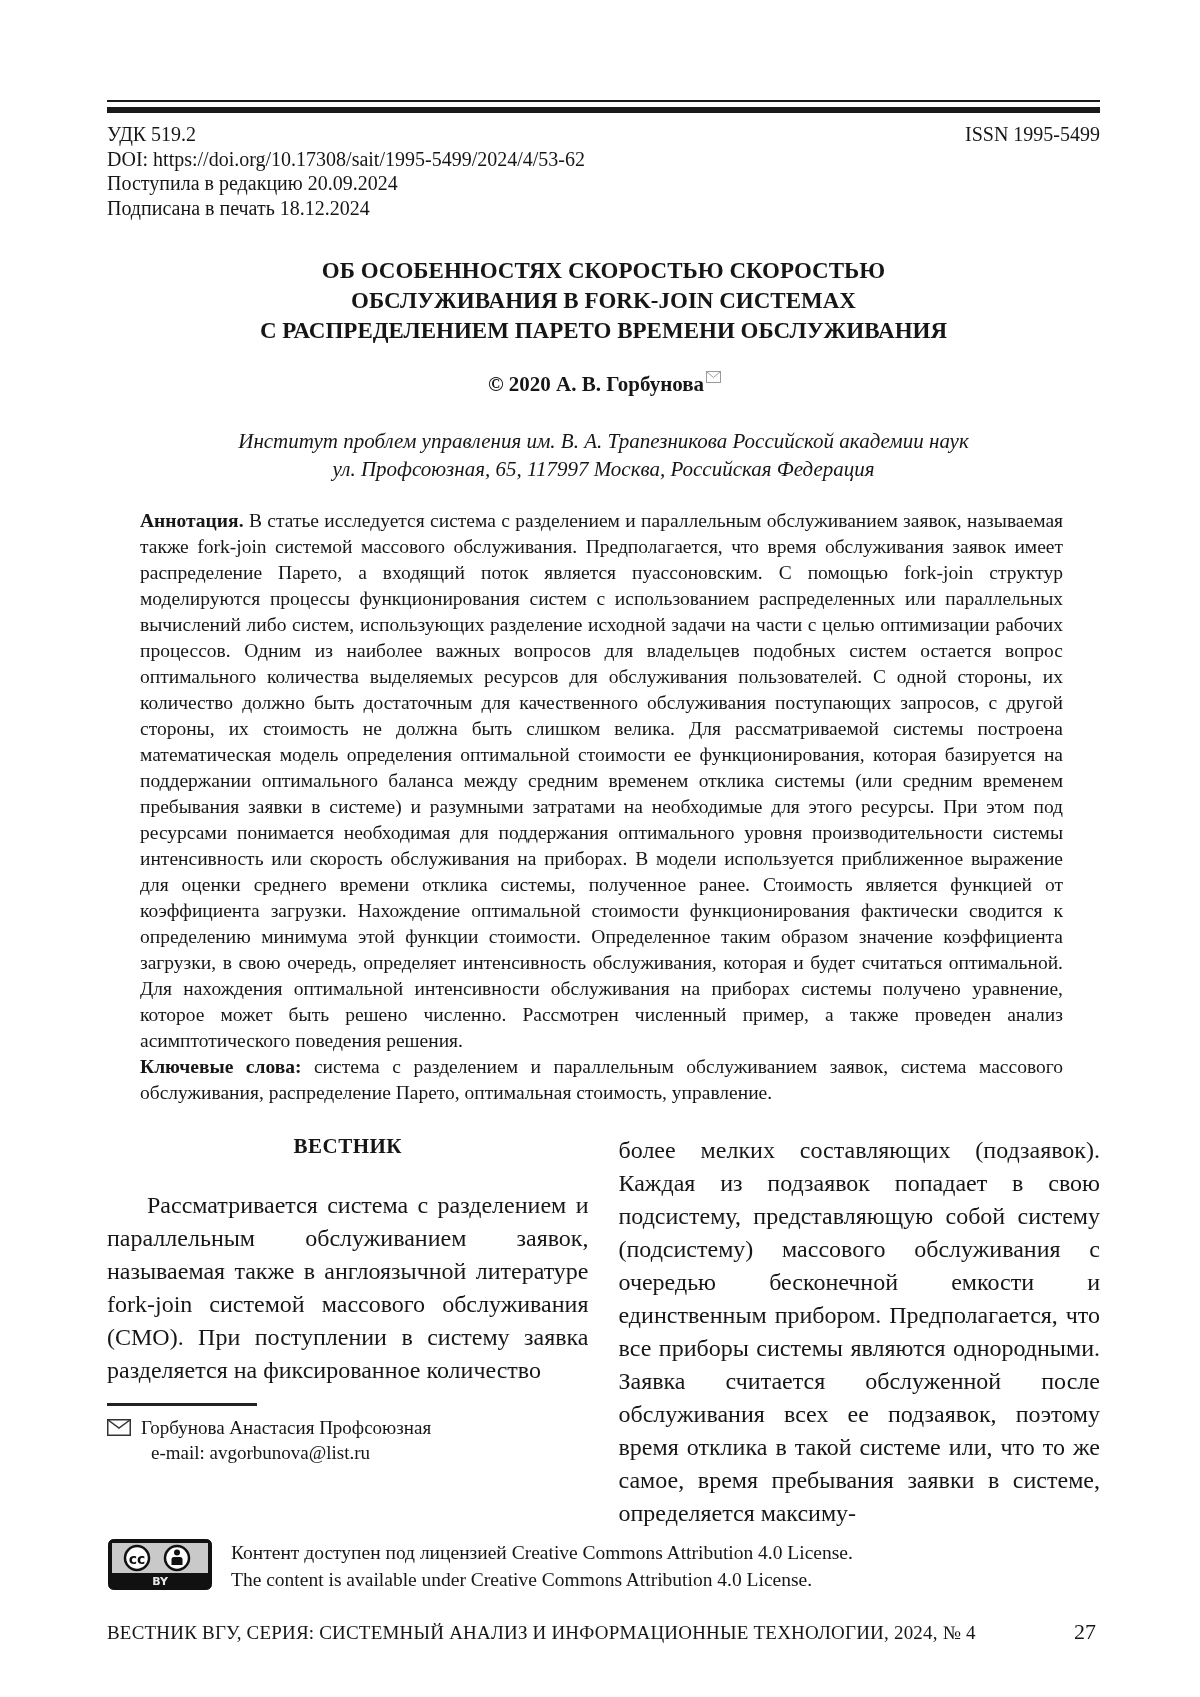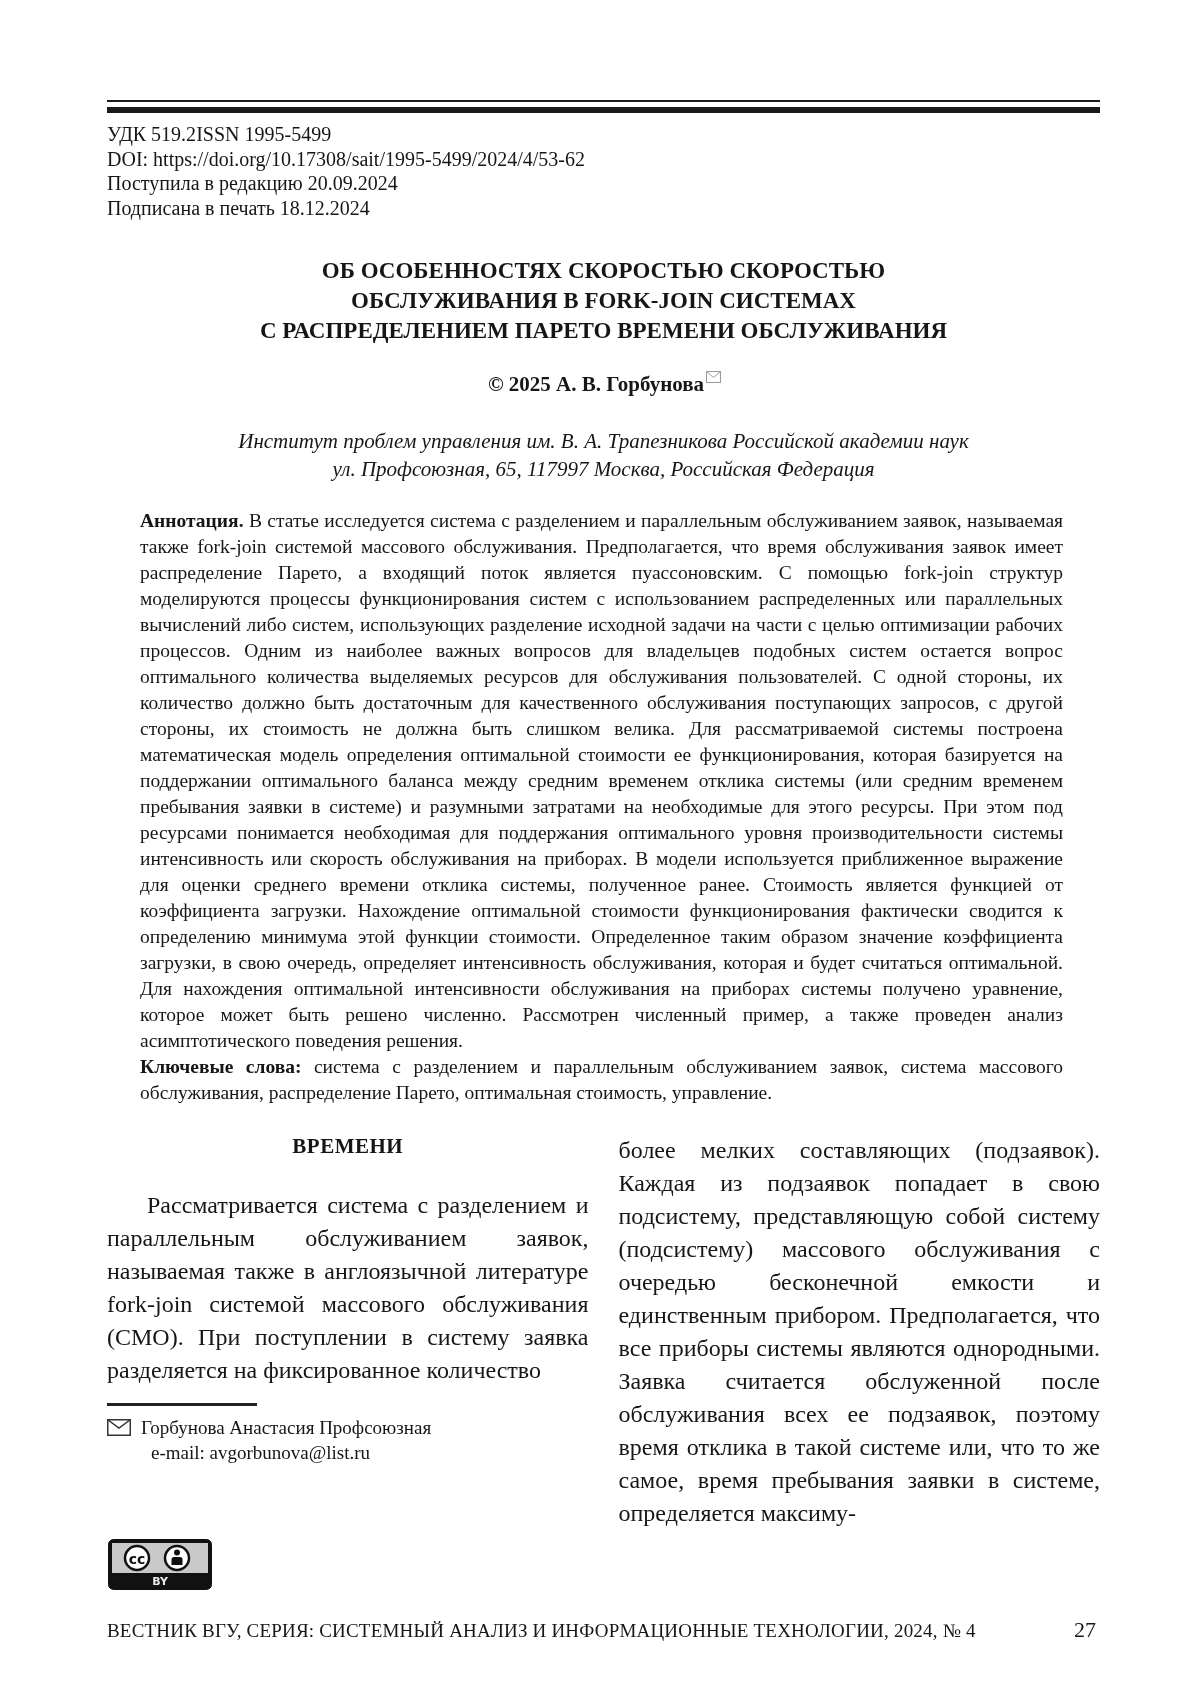--- a/index.html
+++ b/index.html
@@ -13,21 +13,21 @@
     color: #161616;
     margin: 0 auto;
     overflow: hidden;
   }
   .content { padding: 100px 100px 0 107px; }
 
   .rule-thin  { height: 2px; background: #1a1a1a; }
   .rule-thick { height: 6px; background: #1a1a1a; margin-top: 5px; }
 
   .meta { margin-top: 9px; font-size: 20px; line-height: 24.5px; }
-  .meta-row { display: flex; justify-content: flex-start; }
+  .meta-row { display: flex; justify-content: space-between; }
 
   .title { margin-top: 36px; text-align: center; font-weight: bold; font-size: 23px; line-height: 30px; }
   .title .tline { display: block; }
 
   .author { margin-top: 26px; text-align: center; font-weight: bold; font-size: 21px; }
   .author .mail-sup { position: relative; top: -8px; left: 2px; }
 
   .affil { margin-top: 30px; text-align: center; font-style: italic; font-size: 21px; line-height: 28px; }
 
   .abstract-block { margin: 25px 37px 0 33px; font-size: 19.5px; line-height: 26px; text-align: justify; }
@@ -71,39 +71,39 @@
       <div>Подписана в печать 18.12.2024</div>
     </div>
 
     <h1 class="title">
       <span class="tline">ОБ ОСОБЕННОСТЯХ СКОРОСТЬЮ СКОРОСТЬЮ</span>
       <span class="tline">ОБСЛУЖИВАНИЯ В FORK-JOIN СИСТЕМАХ</span>
       <span class="tline">С РАСПРЕДЕЛЕНИЕМ ПАРЕТО ВРЕМЕНИ ОБСЛУЖИВАНИЯ</span>
     </h1>
 
     <div class="author">
-      <span>© 2025 А. В. Горбунова</span><span class="mail-sup"><svg width="15" height="12" viewBox="0 0 15 12">
+      <span>© 2020 А. В. Горбунова</span><span class="mail-sup"><svg width="15" height="12" viewBox="0 0 15 12">
             <rect x="0.5" y="0.5" width="14" height="11" fill="none" stroke="#9a9a9a" stroke-width="1"></rect>
             <path d="M0.5 0.5 L7.5 6.5 L14.5 0.5" fill="none" stroke="#9a9a9a" stroke-width="1"></path>
           </svg></span>
     </div>
 
     <div class="affil">
       <div>Институт проблем управления им. В. А. Трапезникова Российской академии наук</div>
       <div>ул. Профсоюзная, 65, 117997 Москва, Российская Федерация</div>
     </div>
 
     <div class="abstract-block">
       <p><b>Аннотация.</b> <span>В статье исследуется система с разделением и параллельным обслуживанием заявок, называемая также fork-join системой массового обслуживания. Предполагается, что время обслуживания заявок имеет распределение Парето, а входящий поток является пуассоновским. С помощью fork-join структур моделируются процессы функционирования систем с использованием распределенных или параллельных вычислений либо систем, использующих разделение исходной задачи на части с целью оптимизации рабочих процессов. Одним из наиболее важных вопросов для владельцев подобных систем остается вопрос оптимального количества выделяемых ресурсов для обслуживания пользователей. С одной стороны, их количество должно быть достаточным для качественного обслуживания поступающих запросов, с другой стороны, их стоимость не должна быть слишком велика. Для рассматриваемой системы построена математическая модель определения оптимальной стоимости ее функционирования, которая базируется на поддержании оптимального баланса между средним временем отклика системы (или средним временем пребывания заявки в системе) и разумными затратами на необходимые для этого ресурсы. При этом под ресурсами понимается необходимая для поддержания оптимального уровня производительности системы интенсивность или скорость обслуживания на приборах. В модели используется приближенное выражение для оценки среднего времени отклика системы, полученное ранее. Стоимость является функцией от коэффициента загрузки. Нахождение оптимальной стоимости функционирования фактически сводится к определению минимума этой функции стоимости. Определенное таким образом значение коэффициента загрузки, в свою очередь, определяет интенсивность обслуживания, которая и будет считаться оптимальной. Для нахождения оптимальной интенсивности обслуживания на приборах системы получено уравнение, которое может быть решено численно. Рассмотрен численный пример, а также проведен анализ асимптотического поведения решения.</span></p>
       <p><b>Ключевые слова:</b> <span>система с разделением и параллельным обслуживанием заявок, система массового обслуживания, распределение Парето, оптимальная стоимость, управление.</span></p>
     </div>
 
     <div class="columns">
       <div class="col col-left">
-        <h2 class="intro-heading">ВРЕМЕНИ</h2>
+        <h2 class="intro-heading">ВЕСТНИК</h2>
         <p class="col-text">Рассматривается система с разделением и параллельным обслуживанием заявок, называемая также в англоязычной литературе fork-join системой массового обслуживания (СМО). При поступлении в систему заявка разделяется на фиксированное количество</p>
 
         <div class="footnote">
           <div class="footnote-rule"></div>
           <div class="footnote-row">
             <svg width="24" height="17" viewBox="0 0 24 17">
                 <rect x="0.75" y="0.75" width="22.5" height="15.5" fill="none" stroke="#333" stroke-width="1.5"></rect>
                 <path d="M0.75 0.75 L12 9 L23.25 0.75" fill="none" stroke="#333" stroke-width="1.5"></path>
               </svg>
             <div>
@@ -123,20 +123,24 @@
       <svg width="106" height="53" viewBox="0 0 106 53">
         <rect x="1.5" y="1.5" width="103" height="50" rx="5" fill="#111" stroke="#111"></rect>
         <rect x="5" y="5" width="96" height="30" fill="#c9c9c9"></rect>
         <circle cx="30" cy="20" r="12" fill="#fff" stroke="#111" stroke-width="2.5"></circle>
         <text x="30" y="25.5" font-family="'DejaVu Sans', sans-serif" font-size="14" font-weight="bold" text-anchor="middle" fill="#111">cc</text>
         <circle cx="70" cy="20" r="12" fill="#fff" stroke="#111" stroke-width="2.5"></circle>
         <circle cx="70" cy="14.5" r="3" fill="#111"></circle>
         <path d="M64.5 27 v-5.5 a2.5 2.5 0 0 1 2.5-2.5 h6 a2.5 2.5 0 0 1 2.5 2.5 V27 z" fill="#111"></path>
         <text x="53" y="47" font-family="'DejaVu Sans', sans-serif" font-size="11" font-weight="bold" text-anchor="middle" fill="#e9e9e9">BY</text>
       </svg>
+      <div class="license-text">
+        <div>Контент доступен под лицензией Creative Commons Attribution 4.0 License.</div>
+        <div>The content is available under Creative Commons Attribution 4.0 License.</div>
+      </div>
     </div>
 
     <div class="footer">
       <span class="footer-journal">ВЕСТНИК ВГУ, СЕРИЯ: СИСТЕМНЫЙ АНАЛИЗ И ИНФОРМАЦИОННЫЕ ТЕХНОЛОГИИ, 2024, № 4</span>
       <span class="footer-page">27</span>
     </div>
 
   </div>
 </div>
 

